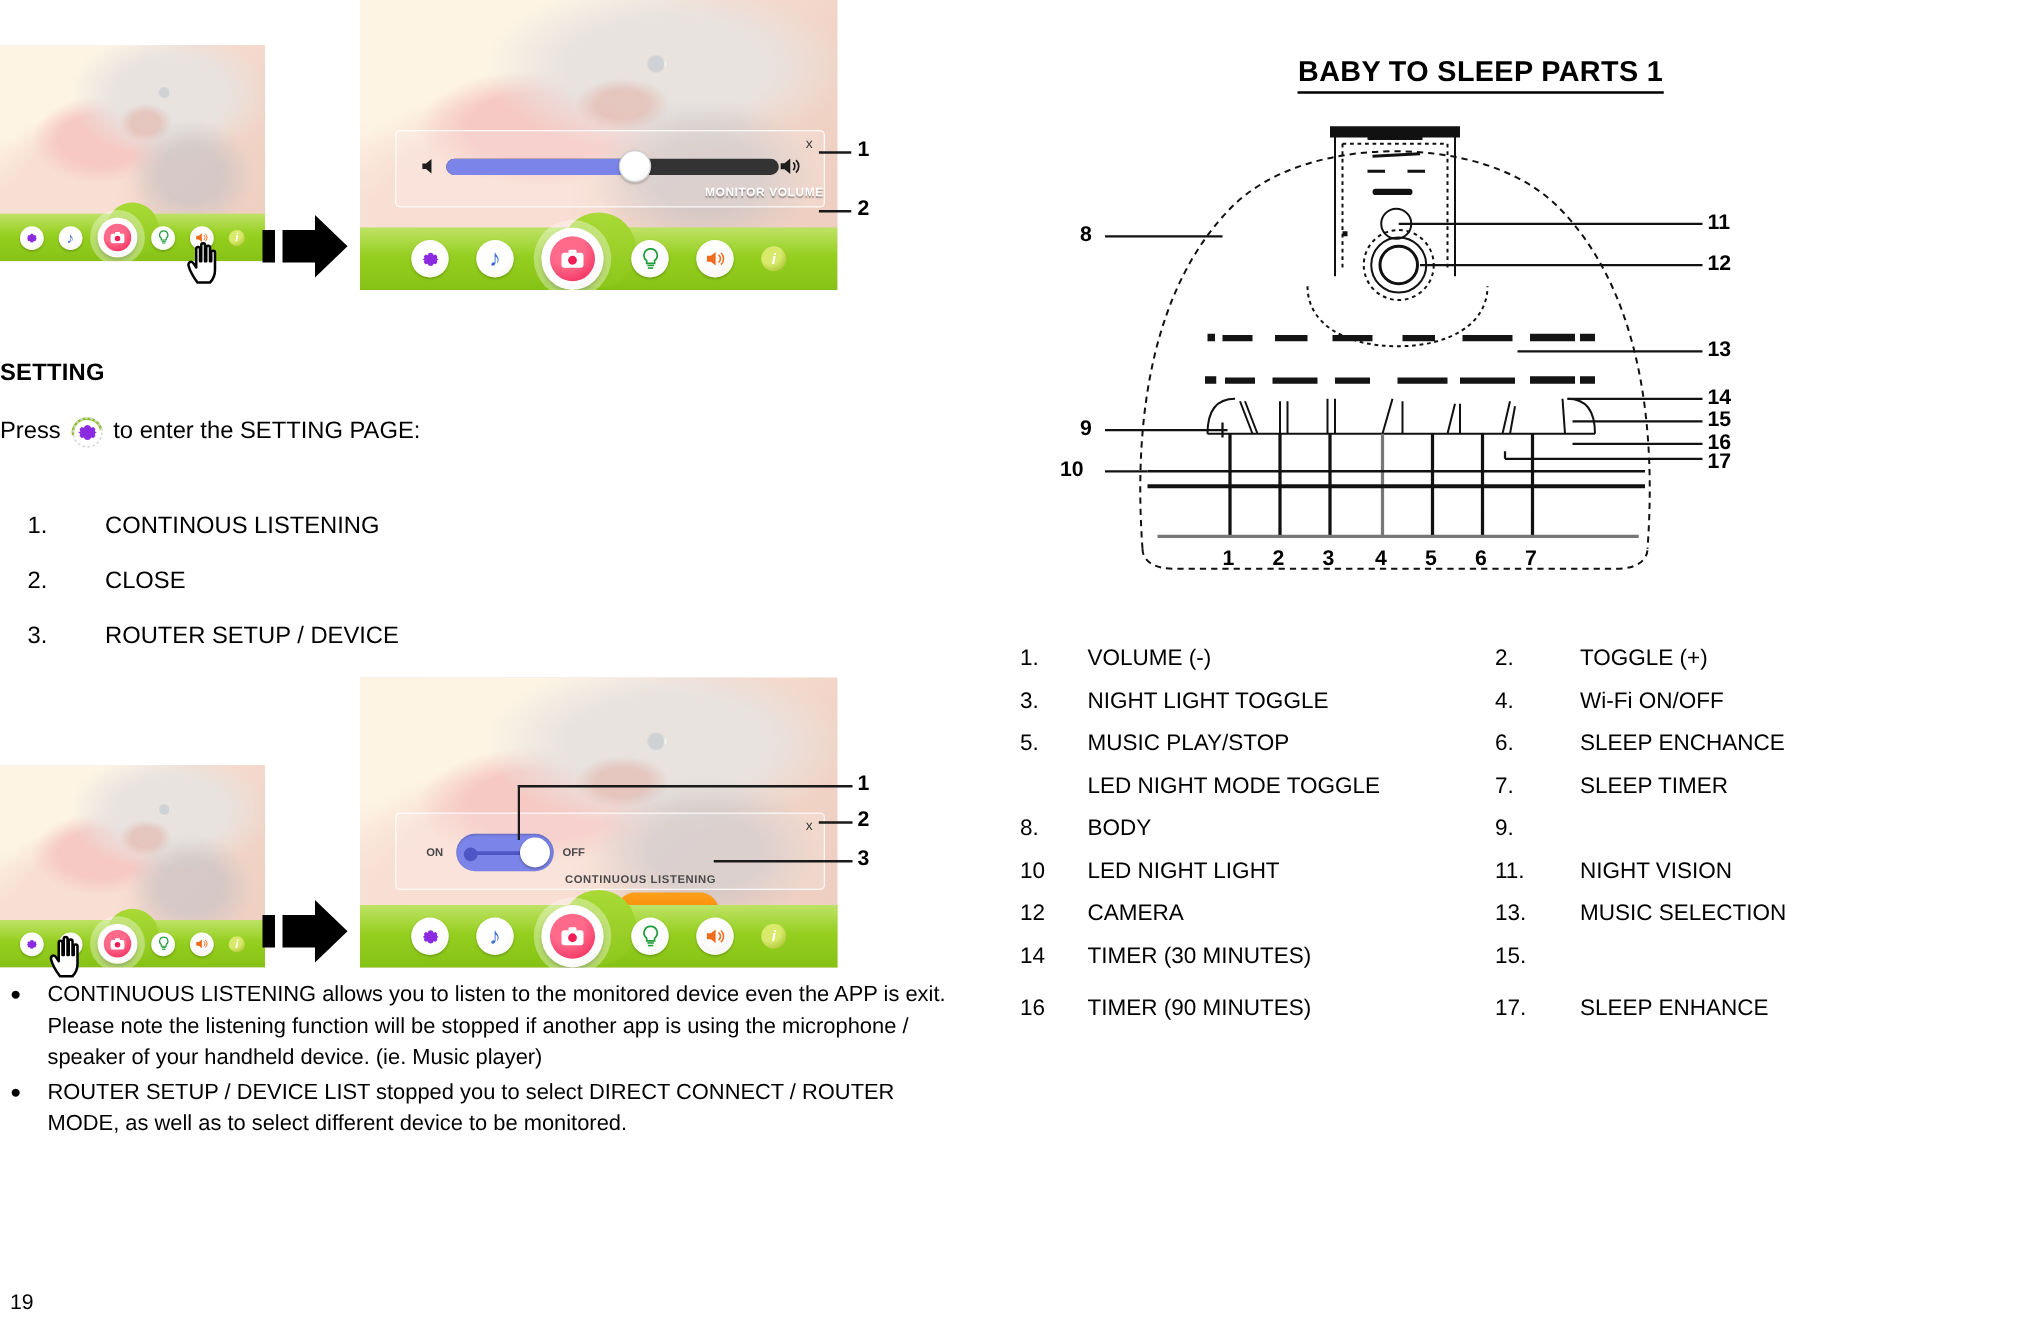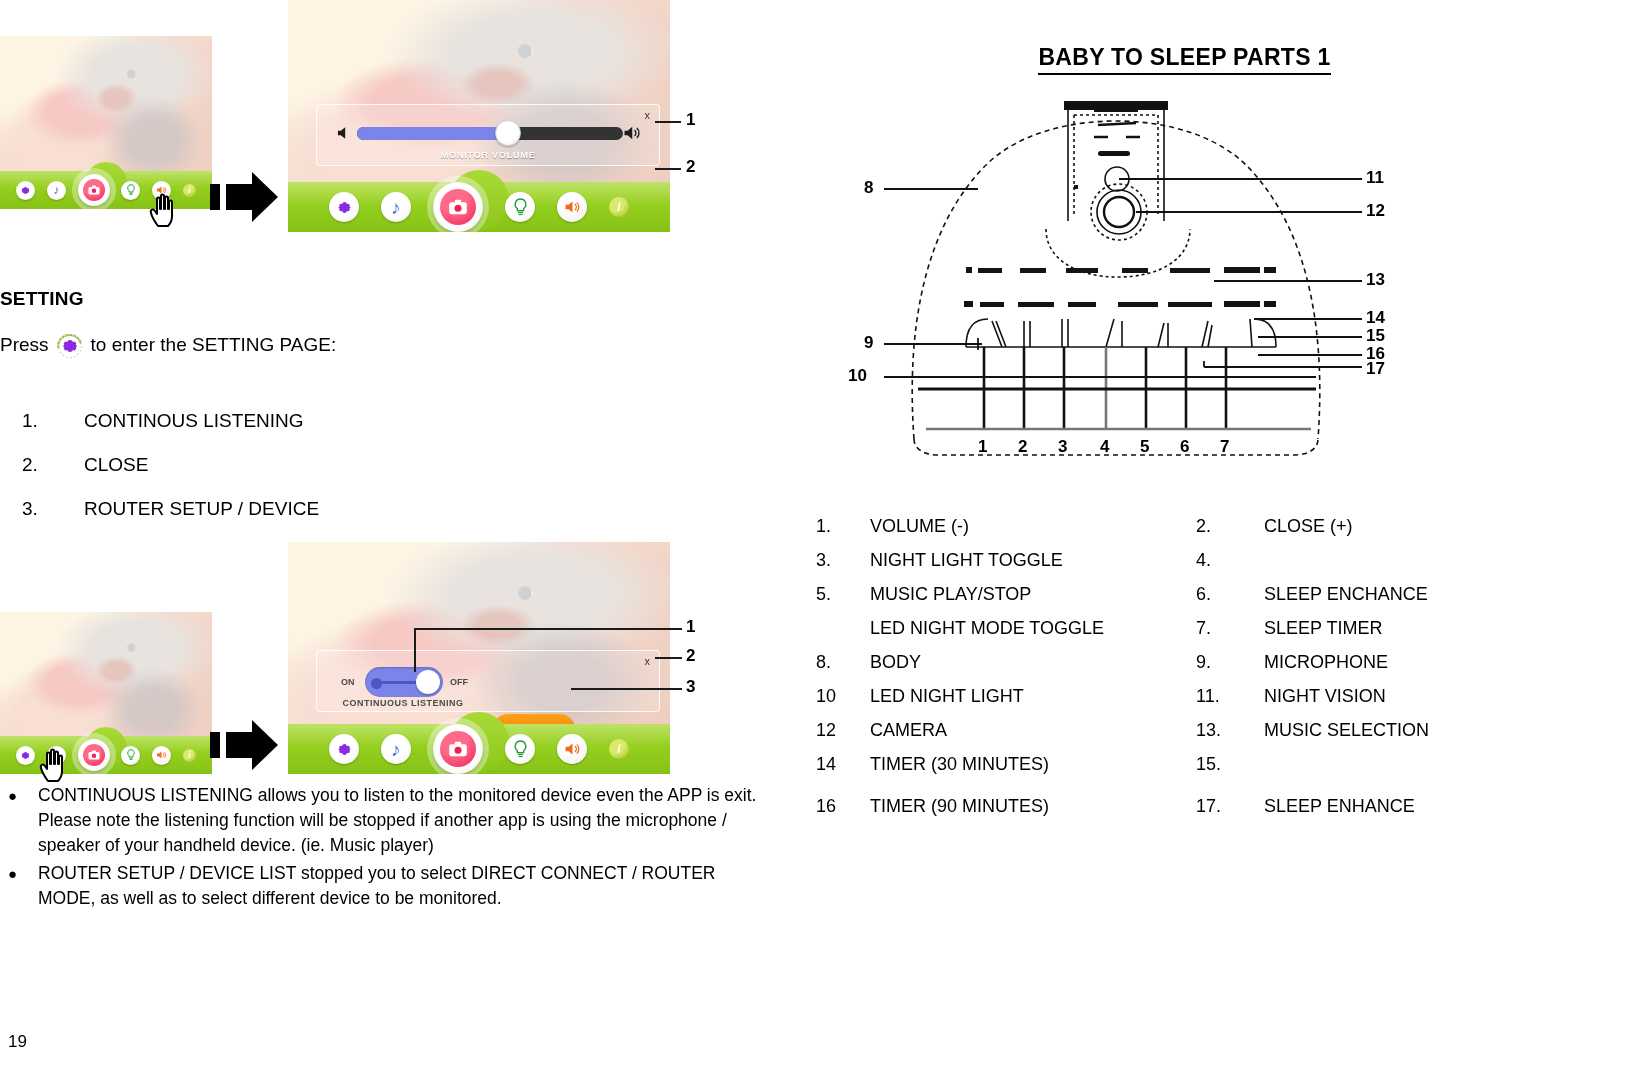--- a/index.html
+++ b/index.html
@@ -80,21 +80,21 @@
     position:absolute;
     background:rgba(255,255,255,.16);
     border:1px solid rgba(255,255,255,.85);
     border-radius:4px;
     backdrop-filter:blur(1px);
   }
   .dlg .close-x {
     position:absolute; color:#3a3a3a; font-family:"Liberation Sans",sans-serif;
   }
   .dlg-caption{
-    position:absolute; left:0; right:0; text-align:center;
+    position:absolute; left:0; right:0; text-align:right;
     color:#fff; font-weight:bold; letter-spacing:.5px;
     text-shadow:0 1px 1px rgba(0,0,0,.35);
   }
   .dlg-caption.dark{ color:#4a4a4a; text-shadow:none; }
 
   
   .vol-track{
     position:absolute; border-radius:7px; background:#333;
     overflow:hidden;
   }
@@ -638,36 +638,36 @@
           <span class="pt">TIMER (30 MINUTES)</span>
         </div>
       <div class="pr" style="margin-top:8px;">
           <span class="pn">16</span>
           <span class="pt">TIMER (90 MINUTES)</span>
         </div>
     </div>
     <div class="col right">
       <div class="pr">
           <span class="pn">2.</span>
-          <span class="pt">CLOSE (+)</span>
+          <span class="pt">TOGGLE (+)</span>
         </div>
       <div class="pr">
           <span class="pn">4.</span>
+          <span class="pt">Wi-Fi ON/OFF</span>
         </div>
       <div class="pr">
           <span class="pn">6.</span>
           <span class="pt">SLEEP ENCHANCE</span>
         </div>
       <div class="pr">
           <span class="pn">7.</span>
           <span class="pt">SLEEP TIMER</span>
         </div>
       <div class="pr">
           <span class="pn">9.</span>
-          <span class="pt">MICROPHONE</span>
         </div>
       <div class="pr">
           <span class="pn">11.</span>
           <span class="pt">NIGHT VISION</span>
         </div>
       <div class="pr">
           <span class="pn">13.</span>
           <span class="pt">MUSIC SELECTION</span>
         </div>
       <div class="pr">

